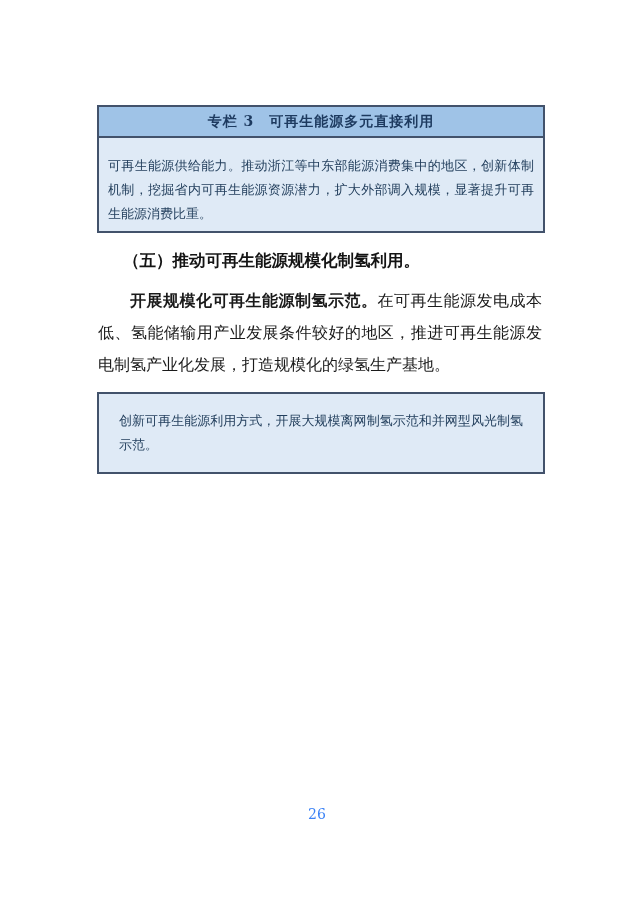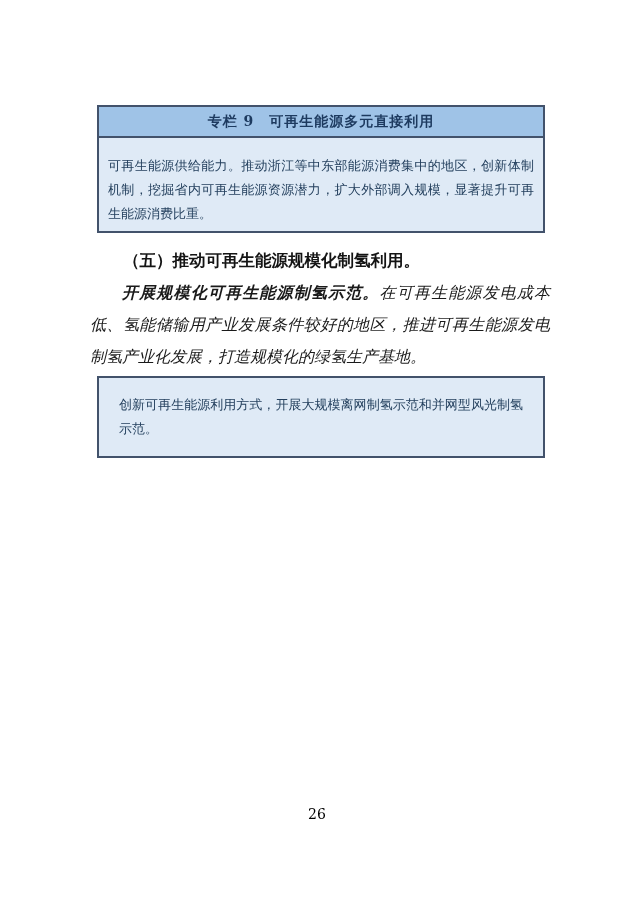--- a/index.html
+++ b/index.html
@@ -50,52 +50,51 @@
   
   .sec-heading {
     margin: 12px 0 0;
     font-size: 16.5px;
     font-weight: bold;
     line-height: 32px;
     text-indent: 2em;
     color: #141414;
   }
   .para {
-    margin: 0;
+    margin: 8px;
     font-size: 16px;
     line-height: 32px;
     text-indent: 2em;
     text-align: justify;
     color: #1a1a1a;
-    font-style: italic;
   }
   .para strong {
     font-weight: bold;
   }
   .spacer-sm { height: 3px; }
   .spacer-xs { height: 5px; }
 
   .page-number {
     position: absolute;
     left: 0;
     right: 6px;
     top: 806px;
     text-align: center;
     font-size: 14px;
-    color: #000000;
+    color: #3b82f6;
   }
 </style>
 </head>
 <body>
 
 <div class="page">
   <div class="content">
 
     <div class="callout">
-      <div class="callout-header">专栏 9　可再生能源多元直接利用</div>
+      <div class="callout-header">专栏 3　可再生能源多元直接利用</div>
       <div class="callout-body">可再生能源供给能力。推动浙江等中东部能源消费集中的地区，创新体制机制，挖掘省内可再生能源资源潜力，扩大外部调入规模，显著提升可再生能源消费比重。</div>
     </div>
 
     <p class="sec-heading">（五）推动可再生能源规模化制氢利用。</p>
 
     <p class="para">
       <strong>开展规模化可再生能源制氢示范。</strong><span>在可再生能源发电成本低、氢能储输用产业发展条件较好的地区，推进可再生能源发电制氢产业化发展，打造规模化的绿氢生产基地。</span>
     </p>
 
 

